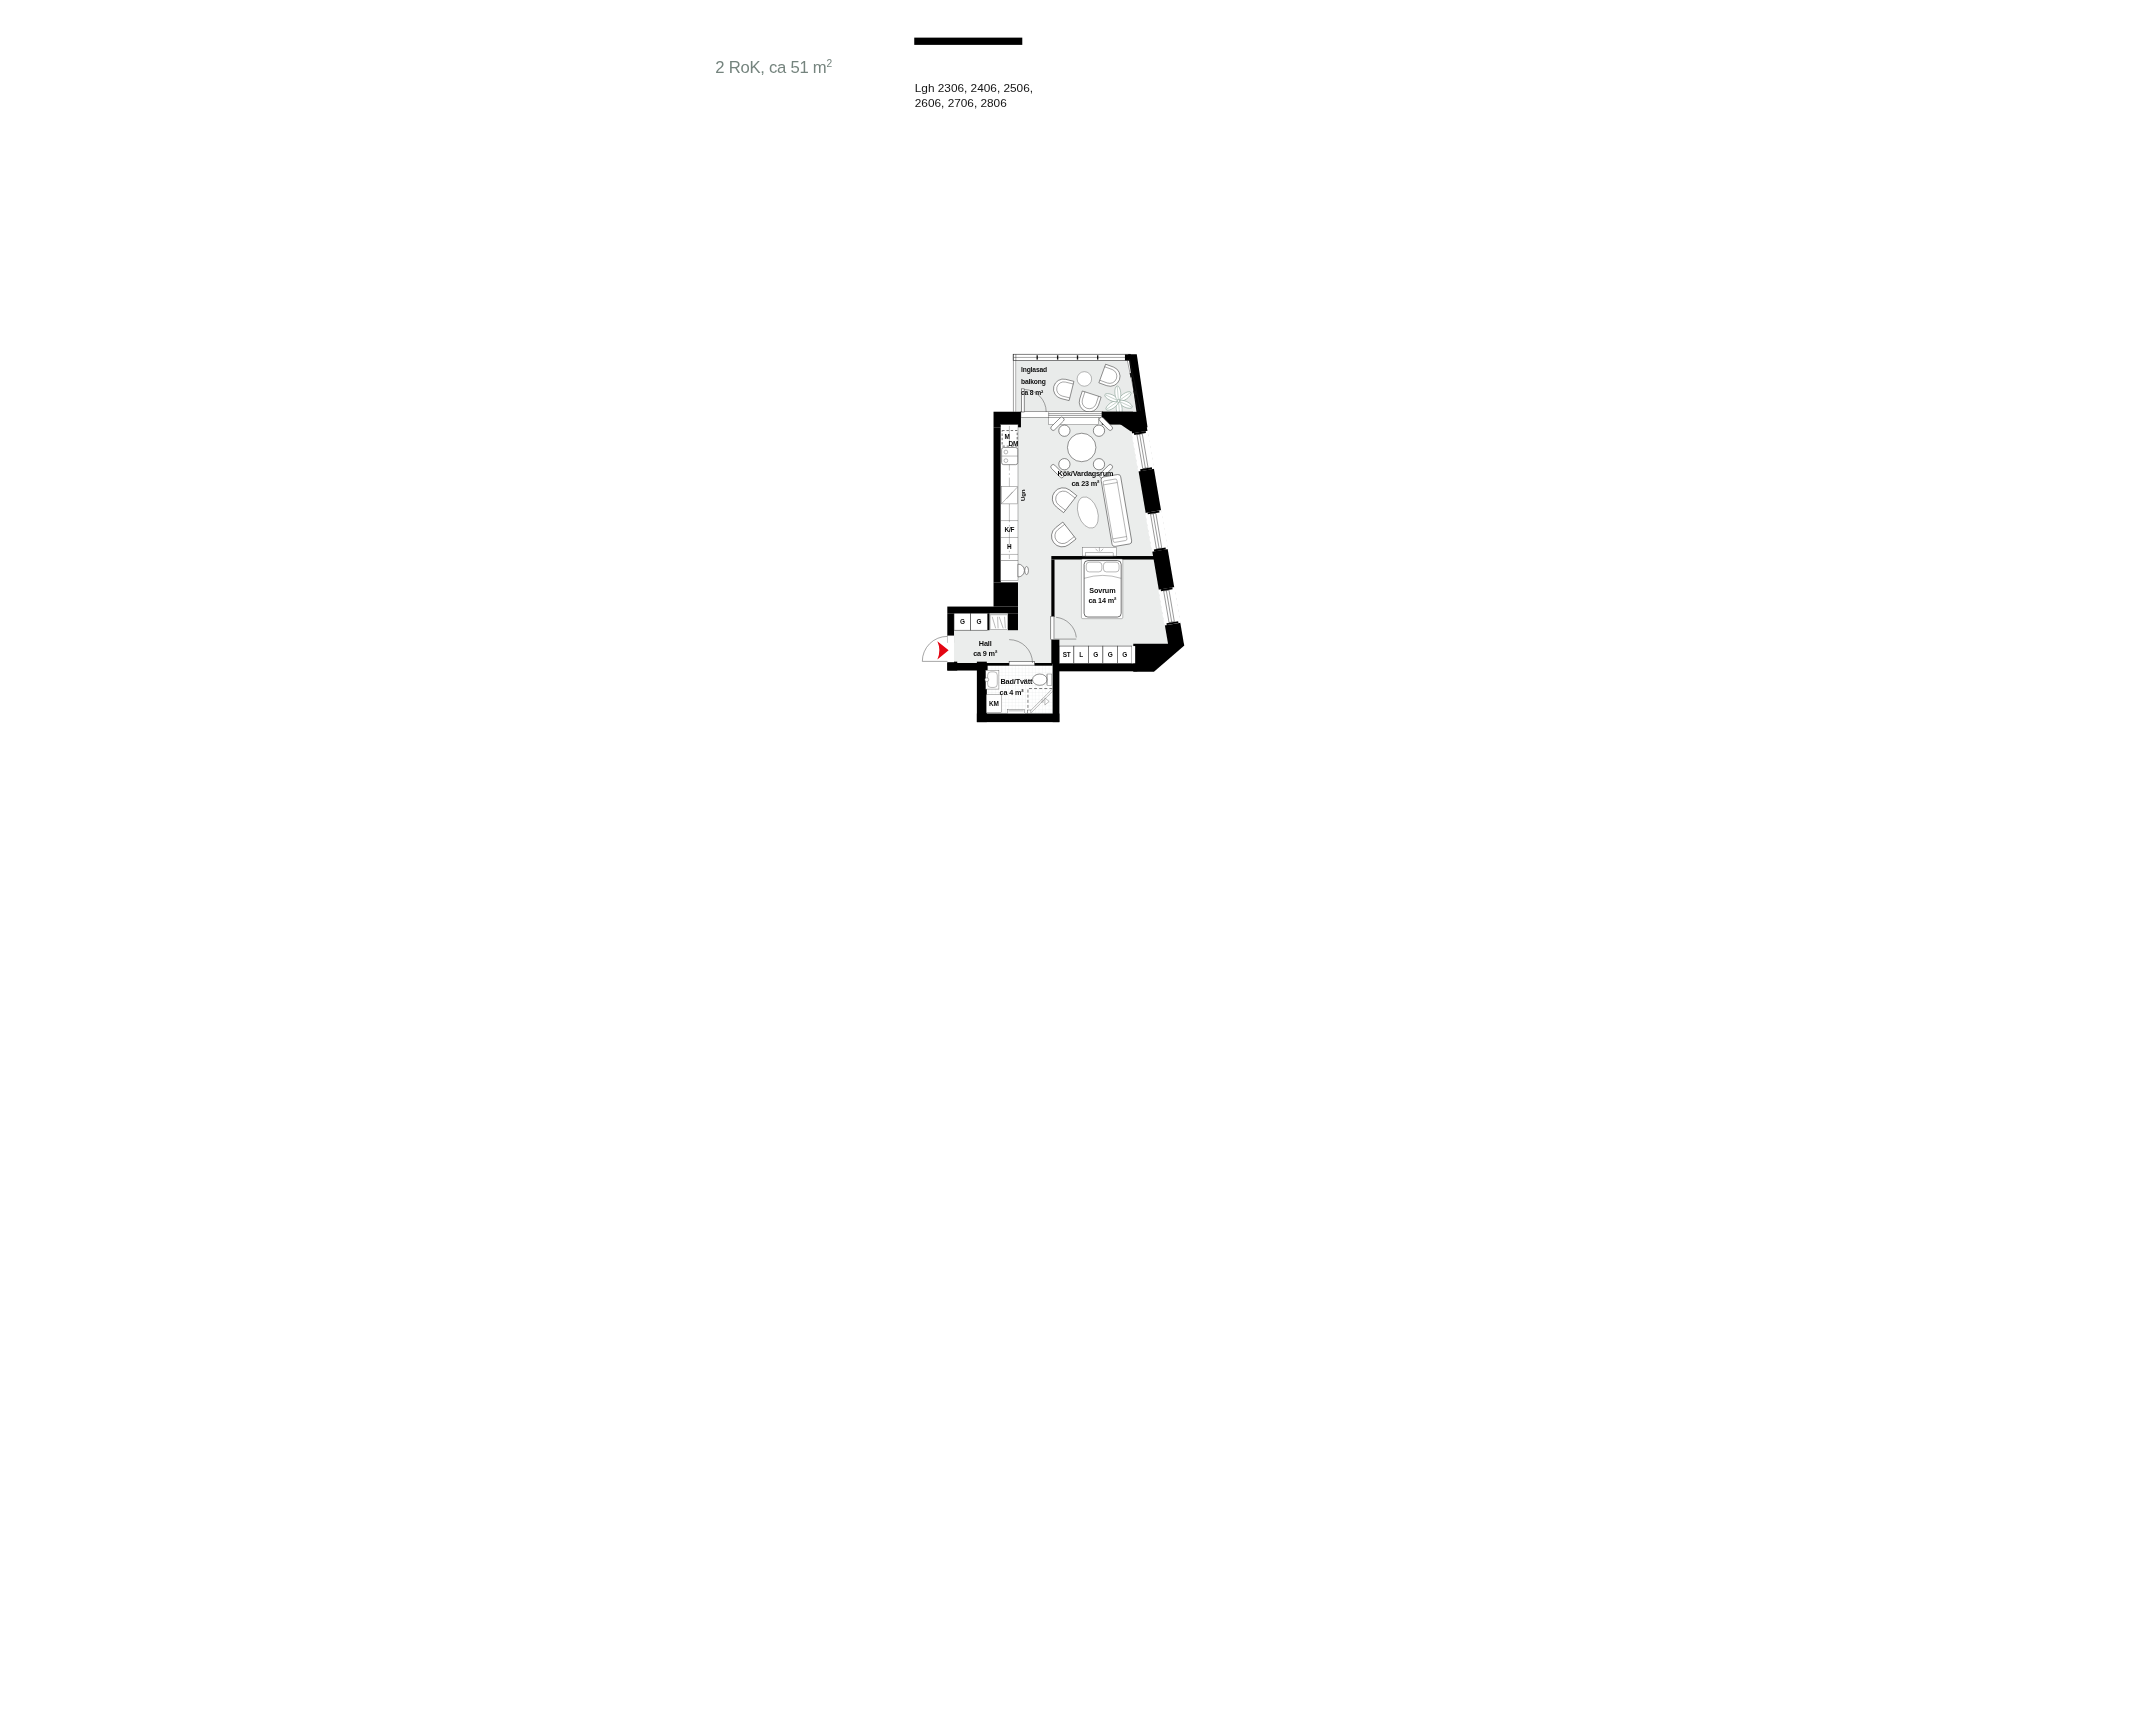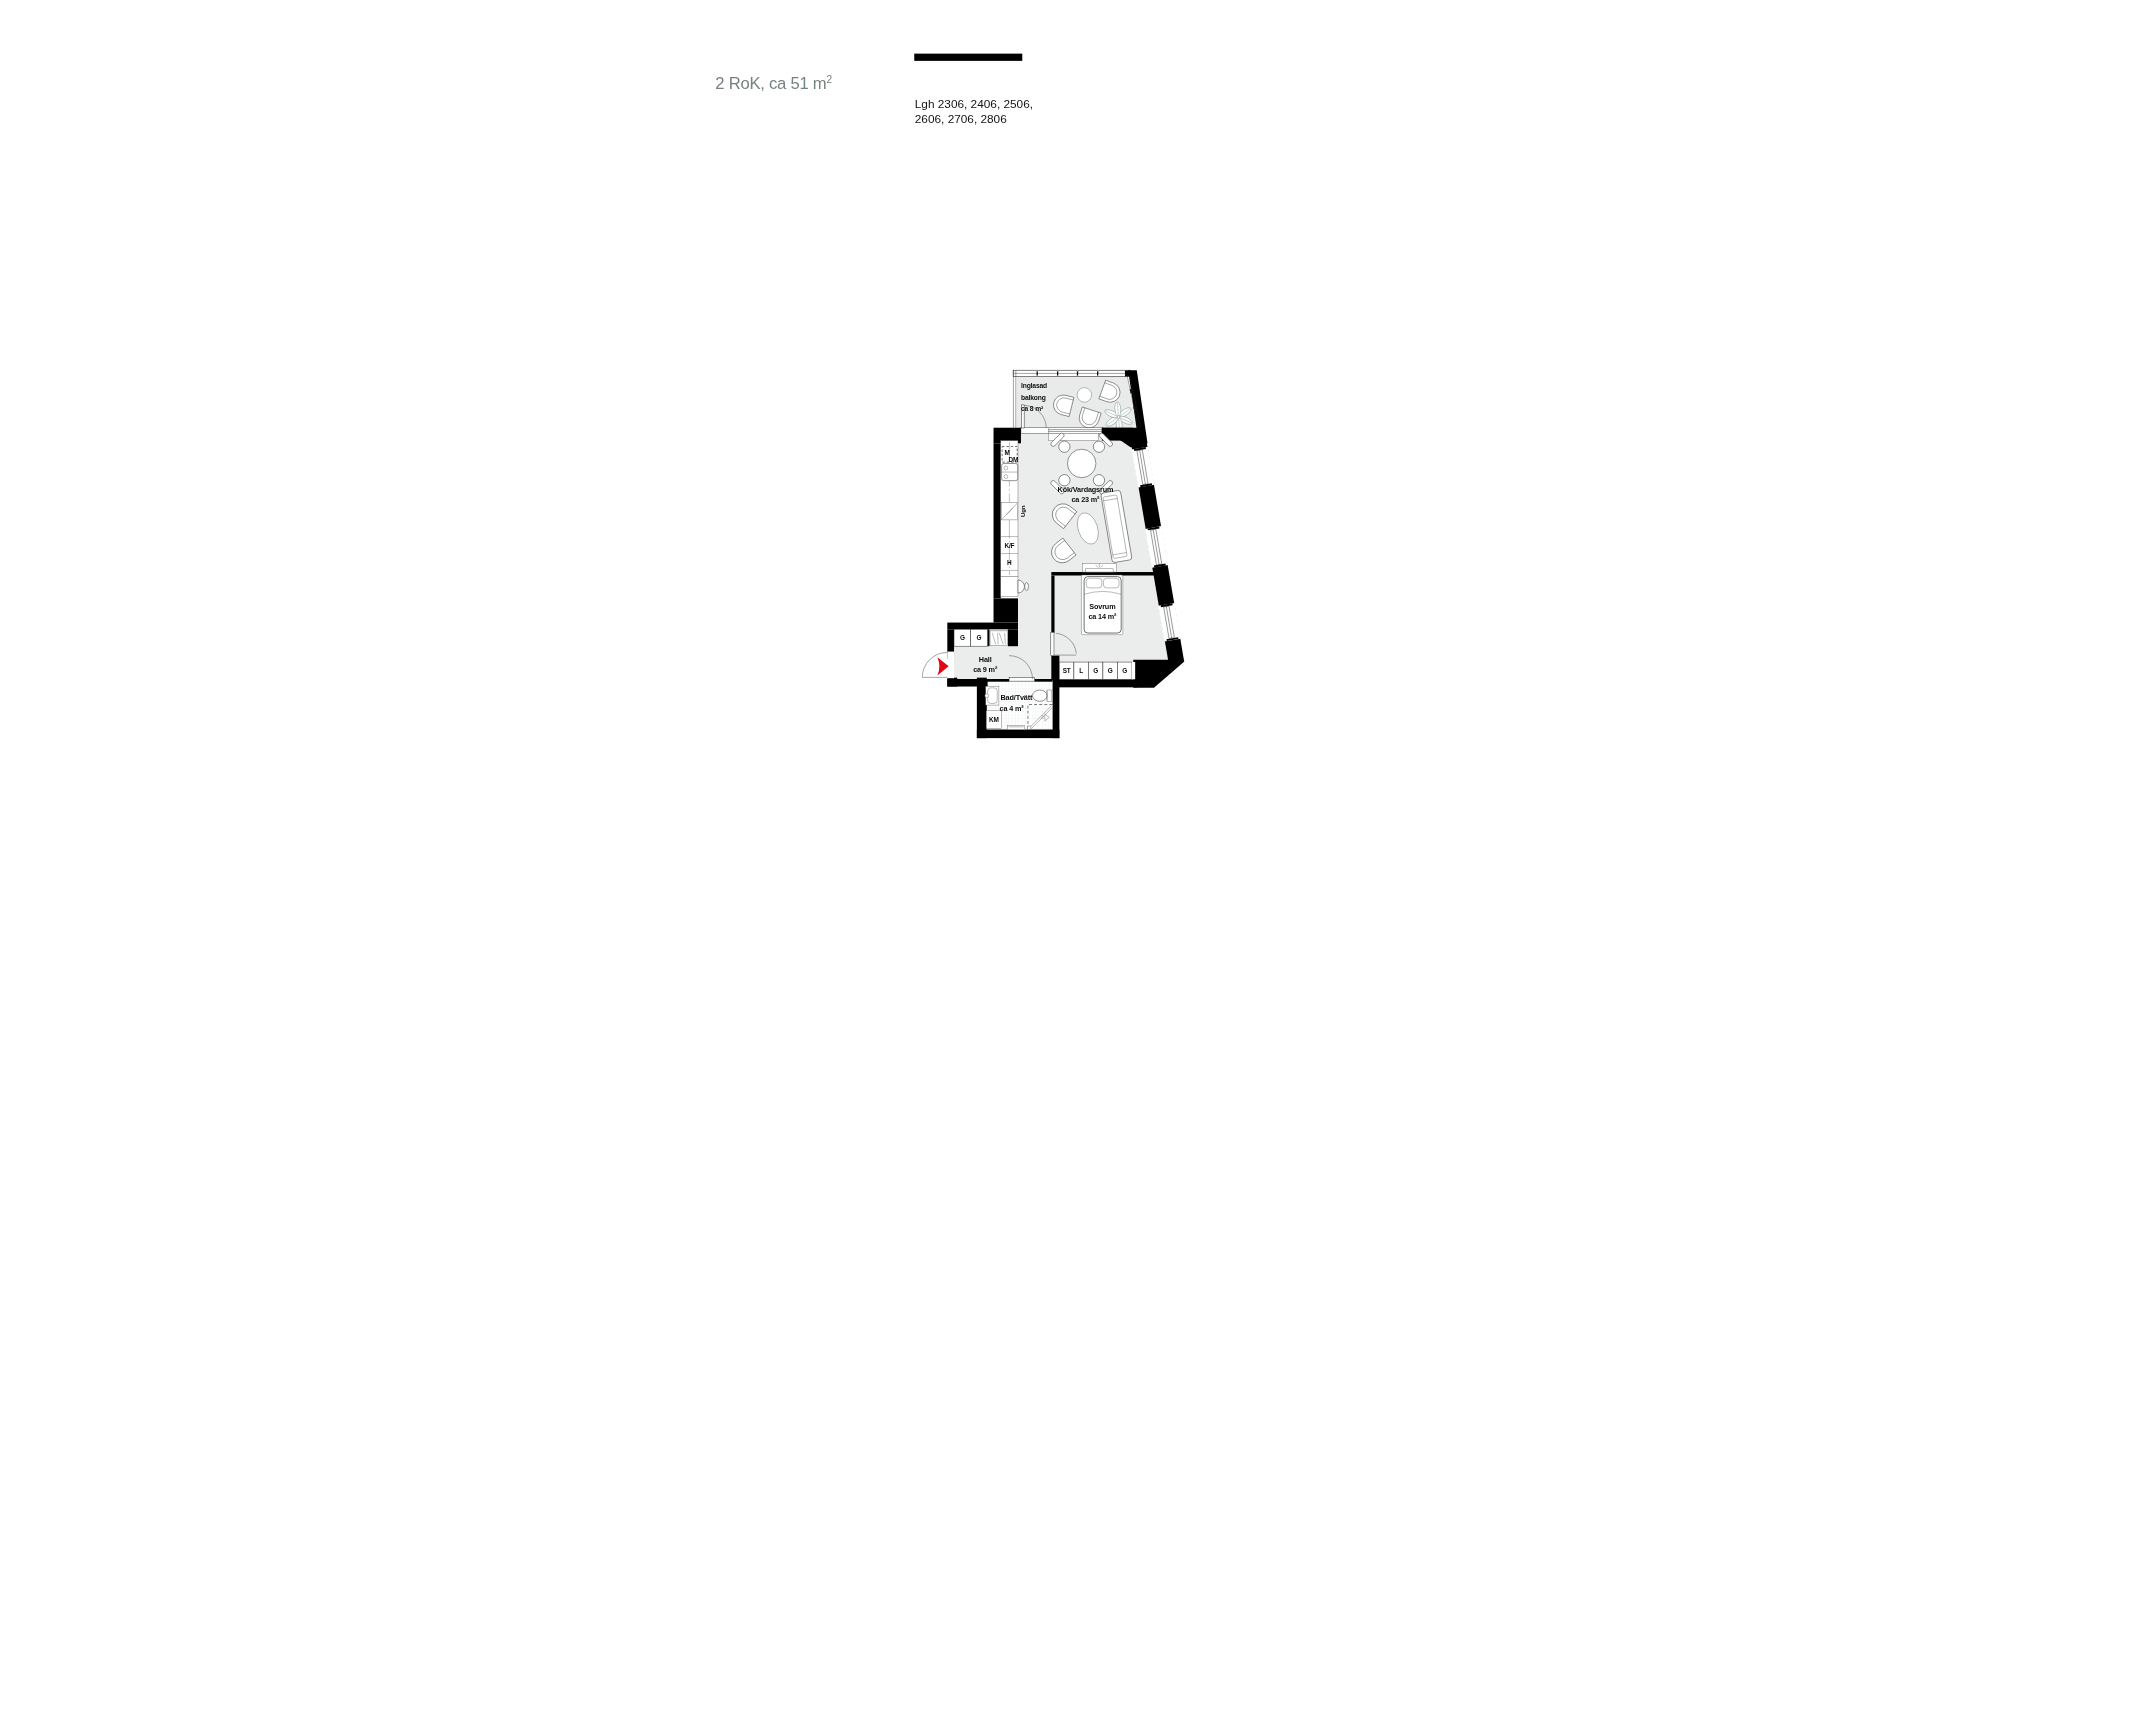--- a/index.html
+++ b/index.html
@@ -1,16 +1,16 @@
 <!DOCTYPE html>
 <html style="font-size:8.6px"><head>
 <meta charset="utf-8">
 <style>
   html,body{margin:0;padding:0;background:#ffffff;}
-  .page{width:100%;max-width:1075px;margin:16px auto;}
+  .page{width:100%;max-width:1075px;margin:0 auto;}
   svg{display:block;width:100%;height:auto;font-family:"Liberation Sans",sans-serif;}
   .wall{fill:#000000;stroke:none;}
   .floor{fill:#ebedec;stroke:none;}
   .bfloor{fill:#e9ebea;stroke:none;}
   .furn{fill:#ffffff;stroke:#333333;stroke-width:2;}
   .furn-thin{fill:#ffffff;stroke:#555555;stroke-width:1.5;}
   .ln-thin{stroke:#555555;stroke-width:1.5;fill:none;}
   .arc{stroke:#444444;stroke-width:1.8;fill:none;}
   .glz{stroke:#222222;stroke-width:1.6;fill:none;}
   .lbl{font-weight:700;fill:#0c0c0c;letter-spacing:-0.5px;}

